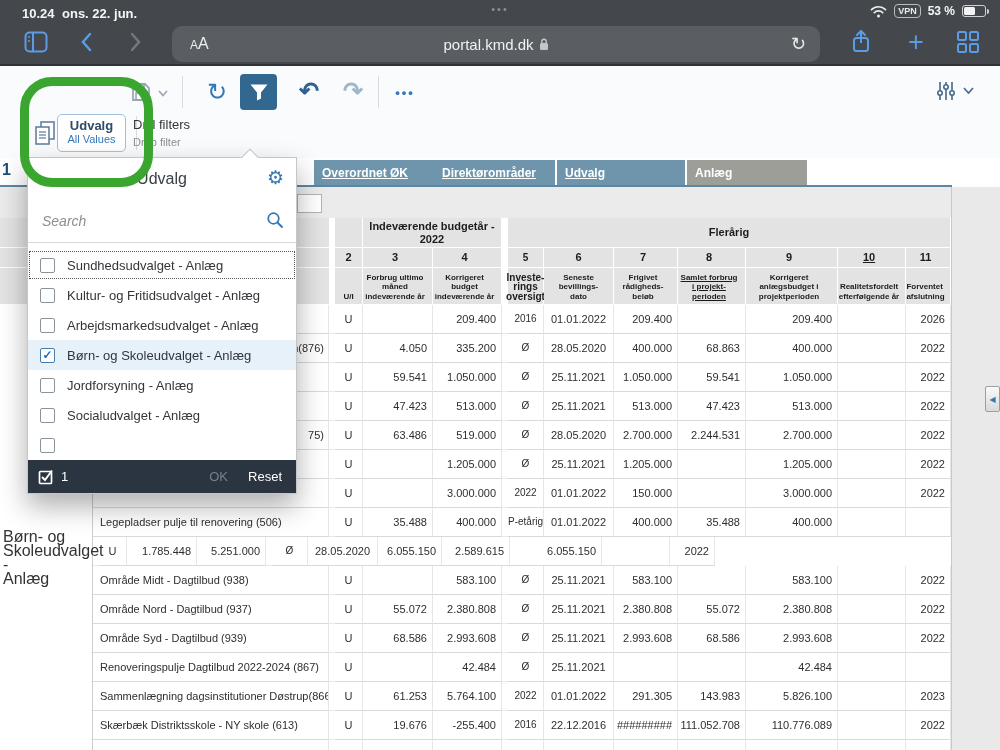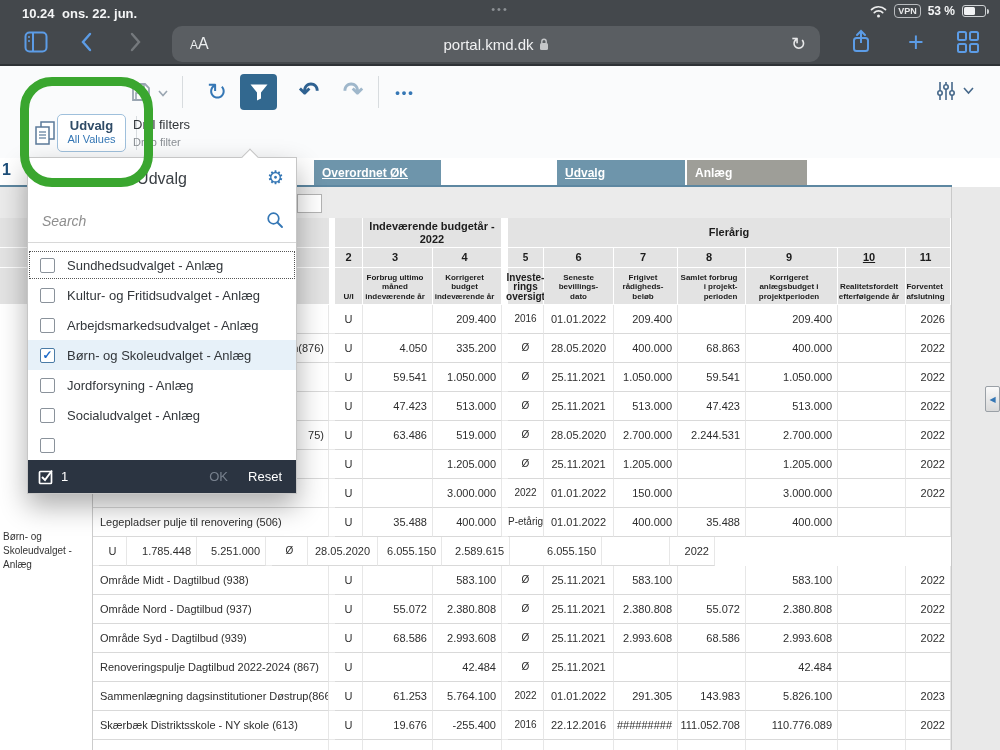--- a/index.html
+++ b/index.html
@@ -80,21 +80,21 @@
   .tsep { width:6px; border-bottom:1px solid #e9e9e9; }
   .c-proj { width:236px; padding-left:7px; }
   .c-proj.r { text-align:right; padding-right:4px; }
   .c-ui  { width:28px; text-align:center; }
   .c-3 { width:70px; } .c-4 { width:69px; } .c-7 { width:64px; } .c-8 { width:68px; }
   .c-9 { width:92px; } .c-10 { width:68px; } .c-11 { width:45px; }
   .c-3,.c-4,.c-7,.c-8,.c-9,.c-10,.c-11 { text-align:right; padding-right:5px; }
   .c-5 { width:36px; text-align:center; font-size:10px; }
   .c-6 { width:70px; text-align:center; }
   .group-col { position:absolute; left:0; top:0; width:93px; height:445px; border-right:1px solid #cccccc; }
-  .group-label { position:absolute; left:3px; top:225px; font-size:10px; color:#333; line-height:14px; white-space:pre-line; }
+  .group-label { position:absolute; left:3px; top:225px; font-size:16px; color:#333; line-height:14px; white-space:pre-line; }
 
   
   .dd-caret { position:absolute; left:244px; top:151px; width:12px; height:12px; background:#fff;
               border-left:1px solid #c3c3c3; border-top:1px solid #c3c3c3; transform:rotate(45deg); z-index:41; }
   .dd { position:absolute; left:27px; top:157px; width:270px; background:#fff; border:1px solid #c6c6c6;
         box-shadow:0 12px 26px rgba(0,0,0,.32); z-index:40; }
   .dd-head { height:42px; position:relative; display:flex; align-items:center; justify-content:center; }
   .dd-title { font-size:16px; color:#3b4045; }
   .dd-gear { position:absolute; right:12px; top:9px; font-size:19px; color:#3577b5; line-height:22px; }
   .dd-search { height:43px; border-bottom:1px solid #d8d8d8; position:relative; display:flex; align-items:center; }
@@ -259,20 +259,21 @@
   <div class="chip">
     <div class="t">Udvalg</div>
     <div class="v">All Values</div>
   </div>
   <div class="tb-divider" style="left:136px; top:116px; height:34px;"></div>
   <div class="drill-1">Drill filters</div>
   <div class="drill-2">Drop filter</div>
 
   <div class="tab-frag">1</div>
   <div class="tab" style="left:314px; width:127px;">Overordnet ØK</div>
+  <div class="tab" style="left:434px; width:121px;">Direktørområder</div>
   <div class="tab" style="left:557px; width:128px;">Udvalg</div>
   <div class="tab gray" style="left:687px; width:120px;">Anlæg</div>
   <div class="tab-underline"></div>
 
   <div class="filter-row"></div>
   <input class="filter-input" style="">
   <div class="hdr-frag-a">A</div>
   <div class="hdr-frag-u">U</div>
 
   <div class="right-gutter"></div>
@@ -316,21 +317,21 @@
         <div class="vsep"></div>
         <div class="hcell ttl c-5" style="text-align: center;">Investe-
 rings
 oversigt</div>
         <div class="hcell ttl c-6" style="text-align: center;">Seneste
 bevillings-
 dato</div>
         <div class="hcell ttl c-7" style="text-align: center;">Frigivet
 rådigheds-
 beløb</div>
-        <div class="hcell ttl c-8" style="">Samlet forbrug
+        <div class="hcell ttl c-8" style="text-align: center; text-decoration: underline;">Samlet forbrug
 i projekt-
 perioden</div>
         <div class="hcell ttl c-9" style="text-align: center;">Korrigeret
 anlægsbudget i
 projektperioden</div>
         <div class="hcell ttl c-10" style="text-align: center;">Realitetsfordelt
 efterfølgende år</div>
         <div class="hcell ttl c-11" style="text-align: left;">Forventet
 afslutning</div>
       </div>

